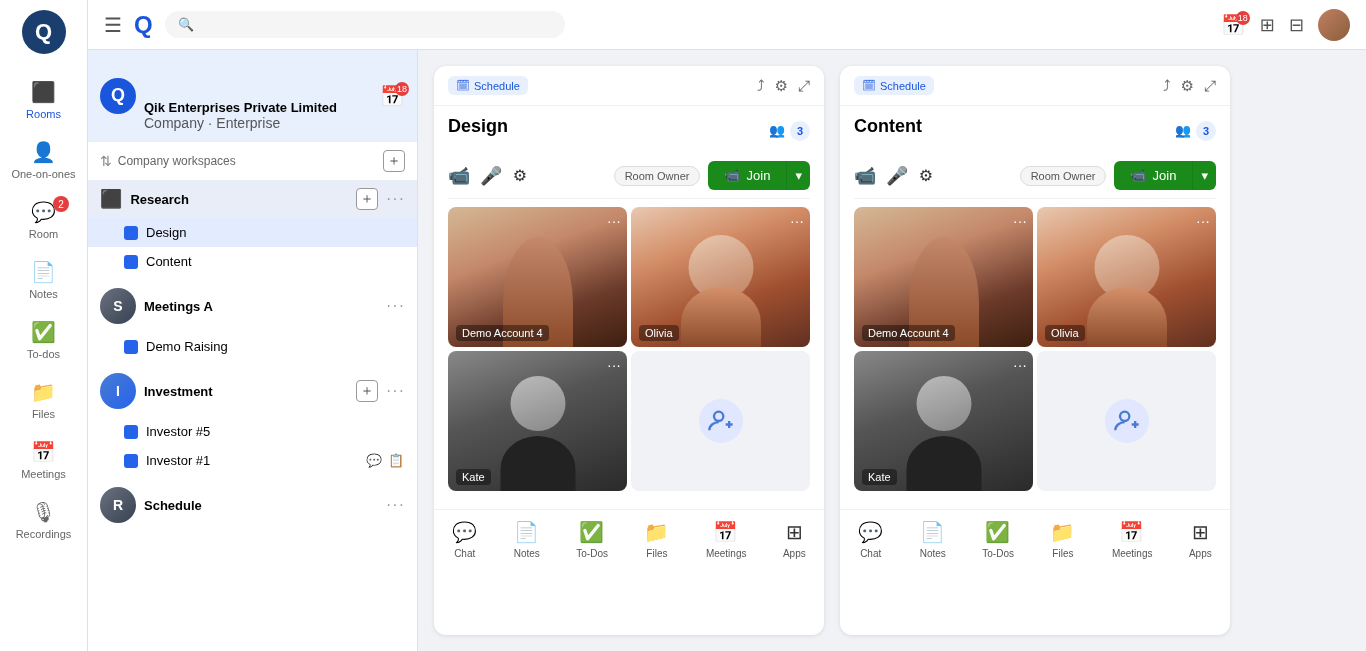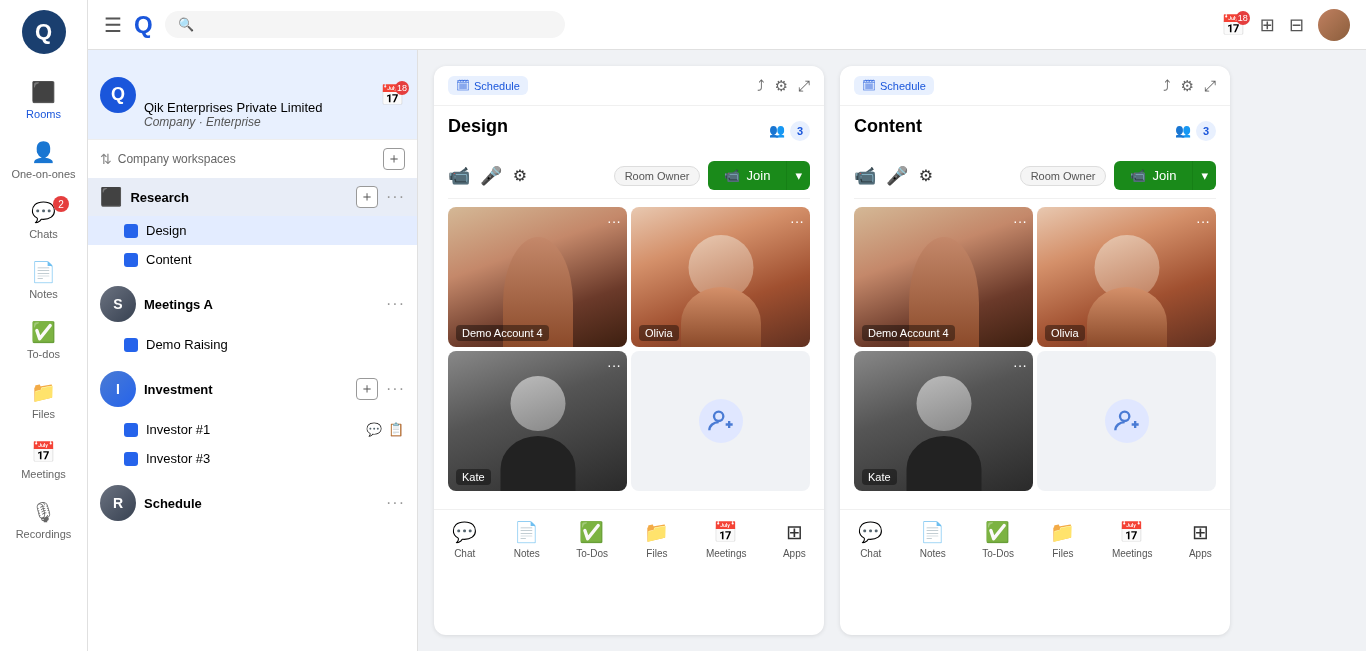--- a/index.html
+++ b/index.html
@@ -232,21 +232,21 @@
     <span class="nav-icon">⬛</span>
     <span>Rooms</span>
   </div>
   <div class="nav-item">
     <span class="nav-icon">👤</span>
     <span>One-on-ones</span>
   </div>
   <div class="nav-item" style="position:relative">
     <span class="nav-badge">2</span>
     <span class="nav-icon">💬</span>
-    <span>Chats</span>
+    <span>Room</span>
   </div>
   <div class="nav-item">
     <span class="nav-icon">📄</span>
     <span>Notes</span>
   </div>
   <div class="nav-item">
     <span class="nav-icon">✅</span>
     <span>To-dos</span>
   </div>
   <div class="nav-item">
@@ -285,22 +285,22 @@
   <div class="content-area">
 
     <div class="sidebar">
 
       <div class="sidebar-header">
         <div class="sidebar-header-left">
           <div style="width:36px;height:36px;border-radius:50%;background:#1a56db;display:flex;align-items:center;justify-content:center;">
             <span style="color:#fff;font-size:18px;font-weight:bold;">Q</span>
           </div>
           <div>
-            <div style="font-weight:400;font-size:13px;margin-top:40px;">Qik Enterprises Private Limited</div>
-            <div style="font-size:12px;color:#555;font-style:italic;">Company · Enterprise</div>
+            <div style="font-weight:700;font-size:13px;margin-top:40px;">Qik Enterprises Private Limited</div>
+            <div style="font-size:14px;color:#555;">Company · Enterprise</div>
           </div>
         </div>
         <div style="position:relative;cursor:pointer;">
           <span style="font-size:20px;">📅</span>
           <span style="position:absolute;top:-2px;right:-4px;background:#e53e3e;color:#fff;border-radius:50%;width:14px;height:14px;font-size:9px;display:flex;align-items:center;justify-content:center;">18</span>
         </div>
       </div>
 
       <div class="sidebar-scroll">
 
@@ -362,31 +362,31 @@
               <span>Investment</span>
             </div>
             <div class="workspace-group-actions">
               <div class="add-btn">＋</div>
               <span class="more-btn">···</span>
             </div>
           </div>
           <div class="room-item">
             <div class="room-item-left">
               <div class="room-dot"></div>
+              <span>Investor #5</span>
+            </div>
+          </div>
+          <div class="room-item">
+            <div class="room-item-left">
+              <div class="room-dot"></div>
               <span>Investor #1</span>
             </div>
             <div style="display:flex;gap:6px;color:#888;">
               <span>💬</span>
               <span>📋</span>
-            </div>
-          </div>
-          <div class="room-item">
-            <div class="room-item-left">
-              <div class="room-dot"></div>
-              <span>Investor #3</span>
             </div>
           </div>
         </div>
 
         <div class="workspace-group">
           <div class="workspace-group-header">
             <div class="workspace-group-title">
               <div class="group-avatar-placeholder" style="background:linear-gradient(135deg,#6b7280,#374151);">R</div>
               <span>Schedule</span>
             </div>

